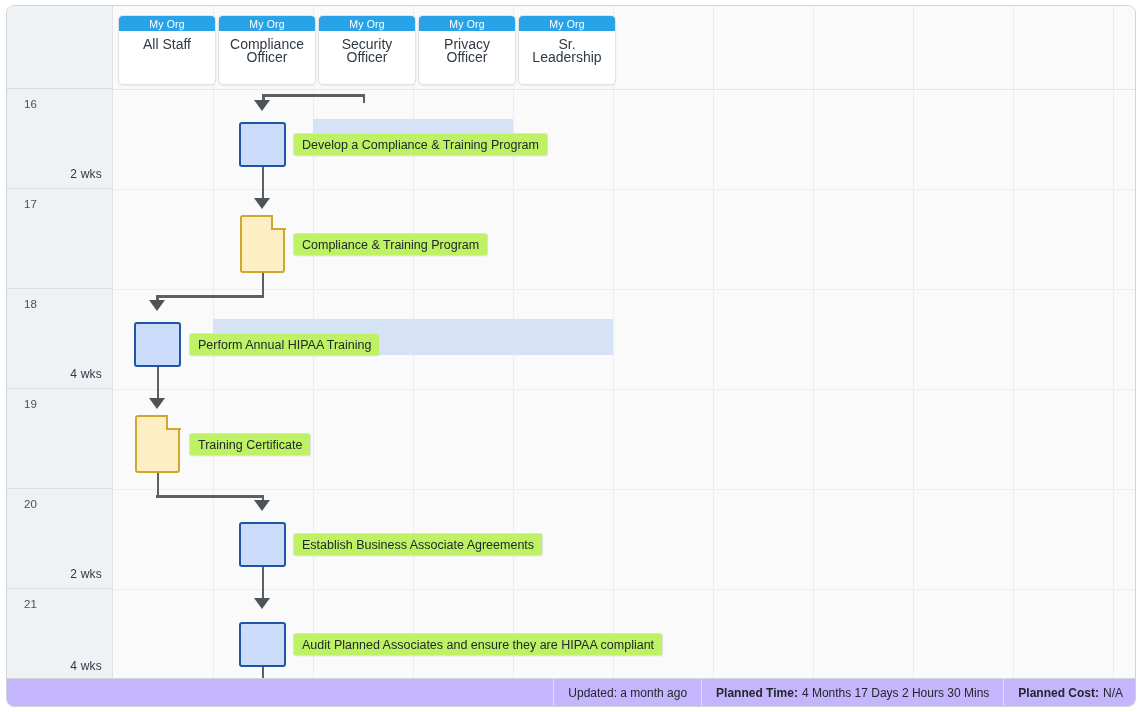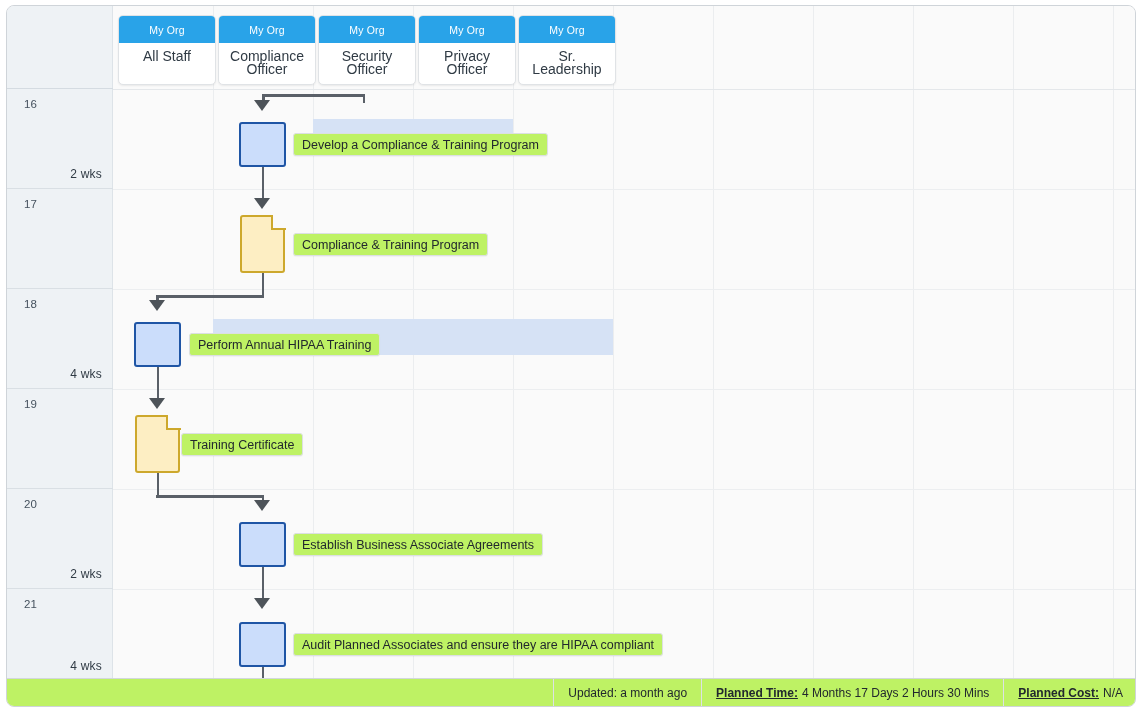--- a/index.html
+++ b/index.html
@@ -91,21 +91,21 @@
     position: absolute;
     top: 9px;
     width: 98px; height: 70px;
     background: #ffffff;
     border: 1px solid #e0e3e6;
     border-radius: 5px;
     box-shadow: 0 1px 2px rgba(0,0,0,.07);
     overflow: hidden;
   }
   .lane-badge {
-    height: 27px;
+    height: 15px;
     background: #29a3e8;
     color: #ffffff;
     font-size: 10.5px;
     display: flex;
     align-items: center;
     justify-content: center;
     letter-spacing: .2px;
   }
   .lane-title {
     height: 49px;
@@ -186,40 +186,40 @@
     color: #22282e;
     white-space: nowrap;
     box-shadow: 0 1px 1px rgba(0,0,0,.04);
   }
 
   
   .footer {
     position: absolute;
     left: 0; bottom: 0;
     width: 1130px; height: 28px;
-    background: #bef264;
+    background: #c4b5fd;
     border-top: 1px solid #d2d7dc;
     display: flex;
     align-items: center;
     justify-content: flex-end;
     font-size: 12px;
     color: #22282e;
   }
   .foot-cell {
     padding: 0 14px;
     height: 28px;
     display: flex;
     align-items: center;
     white-space: nowrap;
   }
   .foot-sep {
     width: 1px; height: 28px;
     background: #dde1e5;
   }
-  .foot-strong { font-weight: bold; margin-right: 4px; text-decoration: underline; }
+  .foot-strong { font-weight: bold; margin-right: 4px; }
 </style>
 </head>
 <body>
 
 <div id="app">
   <div class="frame">
 
     <div class="gutter">
       <div class="gutter-head"></div>
 
@@ -316,21 +316,21 @@
 
       <div class="node-task" style="left:21px; top:316px;"></div>
       <div class="node-label" style="left:76px; top:327px;">Perform Annual HIPAA Training</div>
 
       <div class="conn conn-v" style="left:43.5px; top:361px; height:33px;"></div>
       <div class="arrow" style="left:36px; top:392px;"></div>
 
       <div class="node-doc" style="left:22px; top:409px;">
         <span class="fold"></span>
       </div>
-      <div class="node-label" style="left:68px; top:427px;padding-left:8px;">Training Certificate</div>
+      <div class="node-label" style="left:76px; top:427px;padding-left:8px;">Training Certificate</div>
 
       <div class="conn conn-v" style="left:43.5px; top:467px; height:24px;"></div>
       <div class="conn conn-h" style="left:43px; top:489px; width:108px;"></div>
       <div class="conn conn-v" style="left:148.5px; top:489px; height:9px;"></div>
       <div class="arrow" style="left:141px; top:494px;"></div>
 
       <div class="node-task" style="left:126px; top:516px;"></div>
       <div class="node-label" style="left:180px; top:527px;">Establish Business Associate Agreements</div>
 
       <div class="conn conn-v" style="left:148.5px; top:561px; height:33px;"></div>

